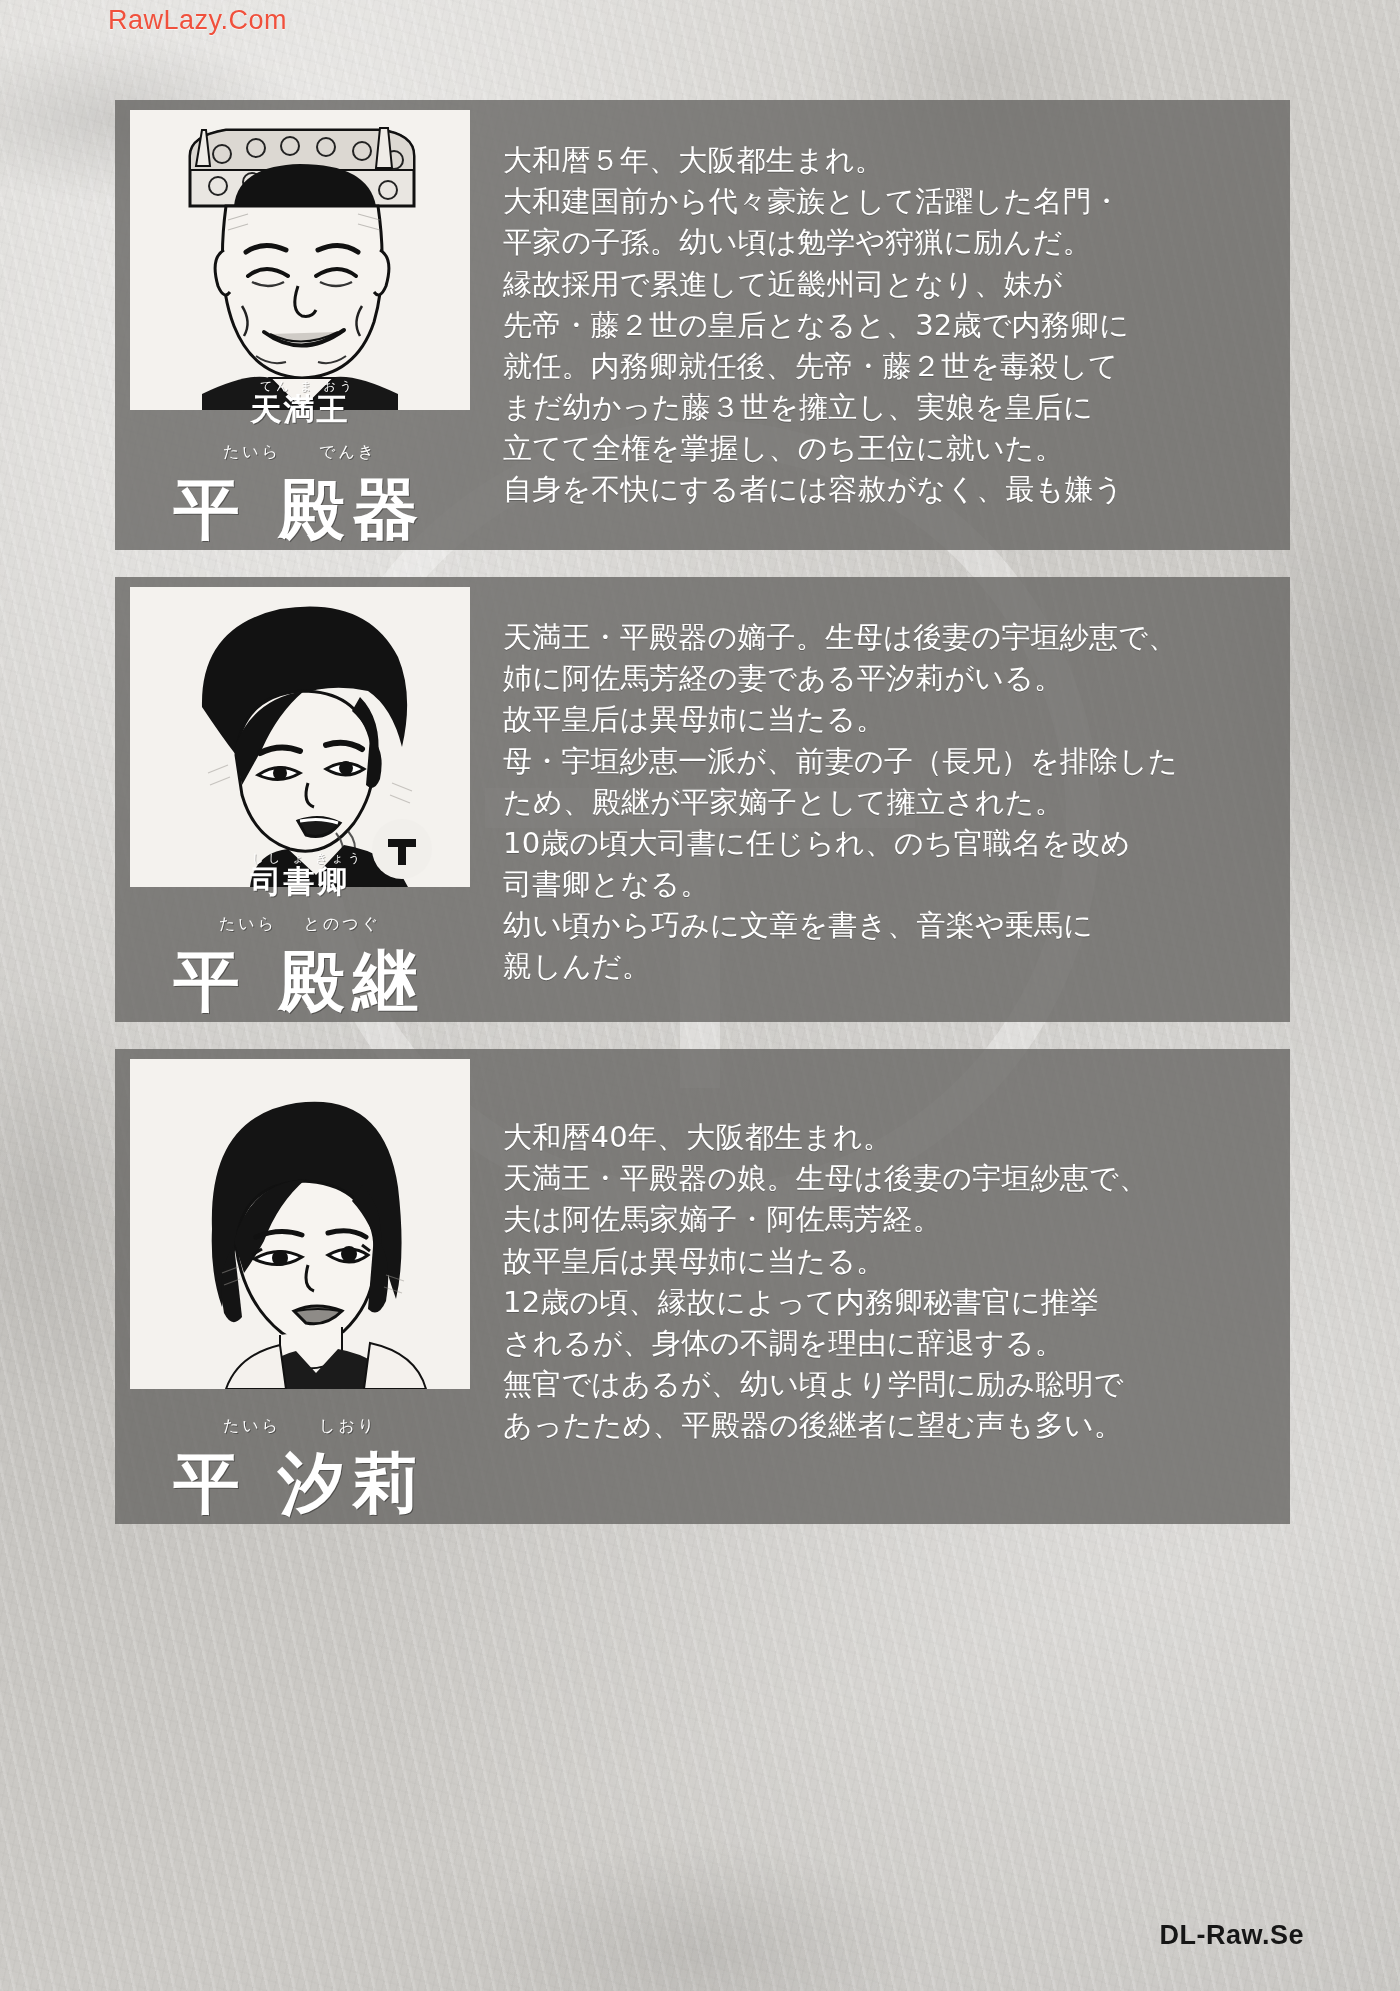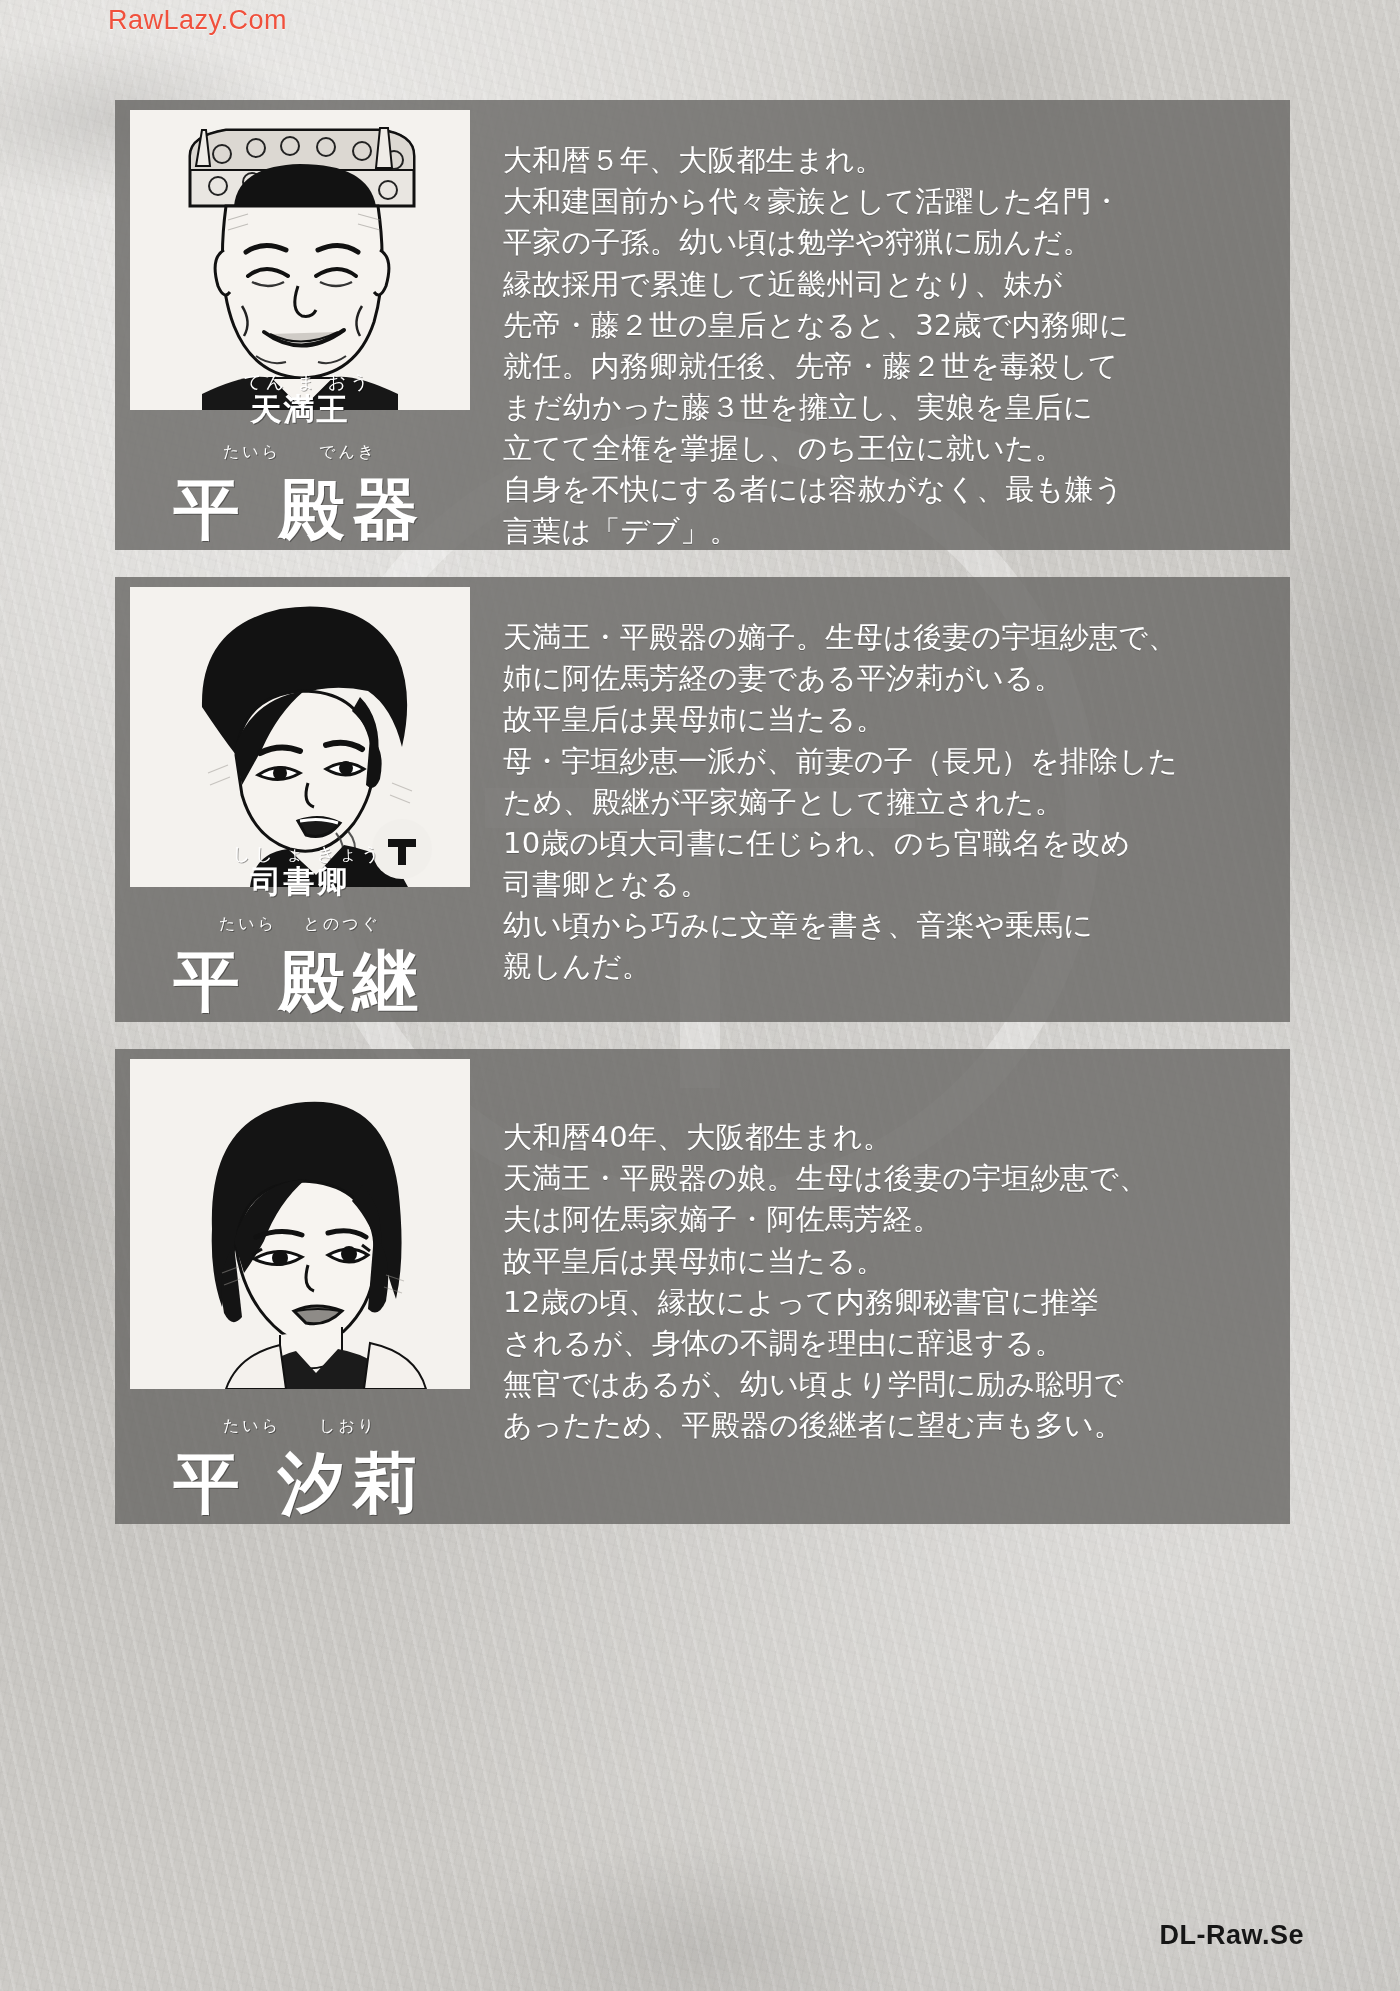--- a/index.html
+++ b/index.html
@@ -141,22 +141,22 @@
     text-shadow: 1px 1px 0 rgba(0,0,0,0.35);
   }
   .title-jp {
     font-family: "DejaVu Serif", serif;
     font-size: 31px;
     font-weight: bold;
     letter-spacing: 2px;
     line-height: 1.05;
   }
   .furigana-small {
-    font-family: Liberation Serif, serif;
-    font-size: 18px;
+    font-family: Liberation Sans, sans-serif;
+    font-size: 12px;
     letter-spacing: 4px;
     line-height: 1.1;
     display: block;
     padding-left: 16px;
   }
   .name-furigana {
     font-family: Liberation Sans, sans-serif;
     font-size: 16px;
     letter-spacing: 3px;
     line-height: 1.2;
@@ -280,21 +280,20 @@
       <div class="bio-col">
         <div class="bio-line">大和暦５年、大阪都生まれ。</div>
         <div class="bio-line">大和建国前から代々豪族として活躍した名門・</div>
         <div class="bio-line">平家の子孫。幼い頃は勉学や狩猟に励んだ。</div>
         <div class="bio-line">縁故採用で累進して近畿州司となり、妹が</div>
         <div class="bio-line">先帝・藤２世の皇后となると、32歳で内務卿に</div>
         <div class="bio-line">就任。内務卿就任後、先帝・藤２世を毒殺して</div>
         <div class="bio-line">まだ幼かった藤３世を擁立し、実娘を皇后に</div>
         <div class="bio-line">立てて全権を掌握し、のち王位に就いた。</div>
         <div class="bio-line">自身を不快にする者には容赦がなく、最も嫌う</div>
-        <div class="bio-line">言葉は「デブ」。</div>
       </div>
     </div>
 
     <div class="panel p2">
       <div class="portrait-col">
         <div class="portrait">
           <svg width="340" height="300" viewBox="0 0 340 300" xmlns="http://www.w3.org/2000/svg">
             <rect width="340" height="300" fill="#f4f2ee"></rect>
 
             <path d="M72 120 Q70 40 150 22 Q236 8 268 70 Q284 108 272 160 Q262 120 238 104 Q200 96 168 108 Q126 124 106 168 Q92 150 72 120 Z" fill="#121212"></path>

